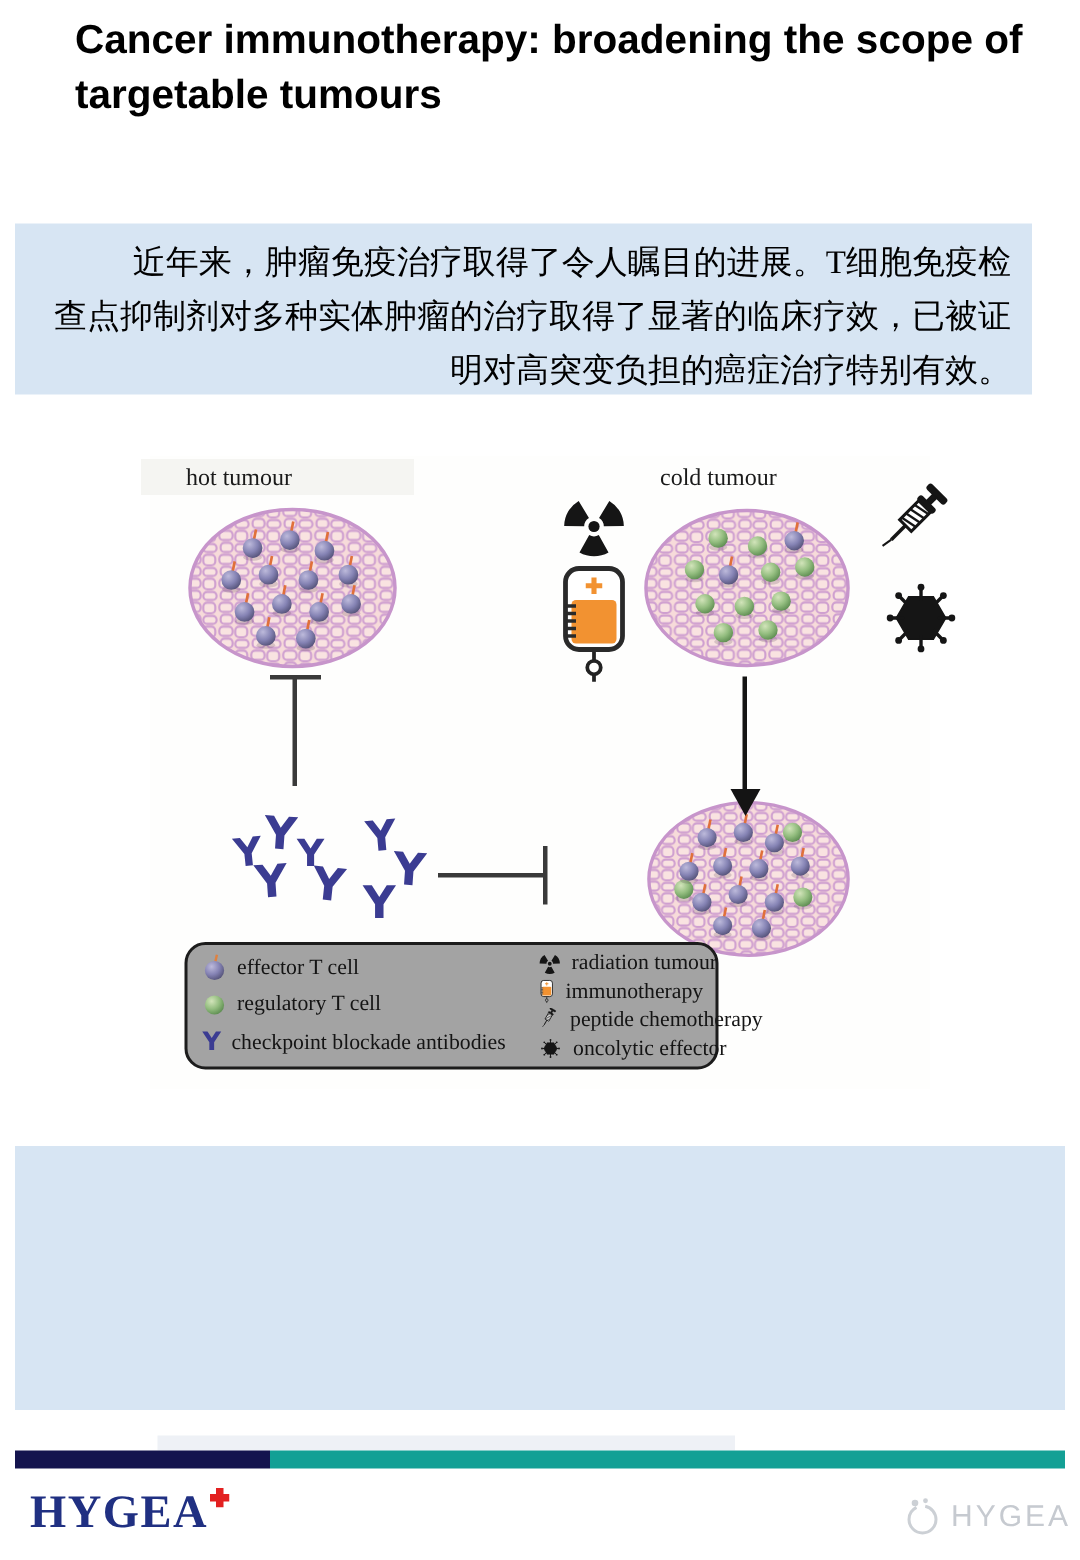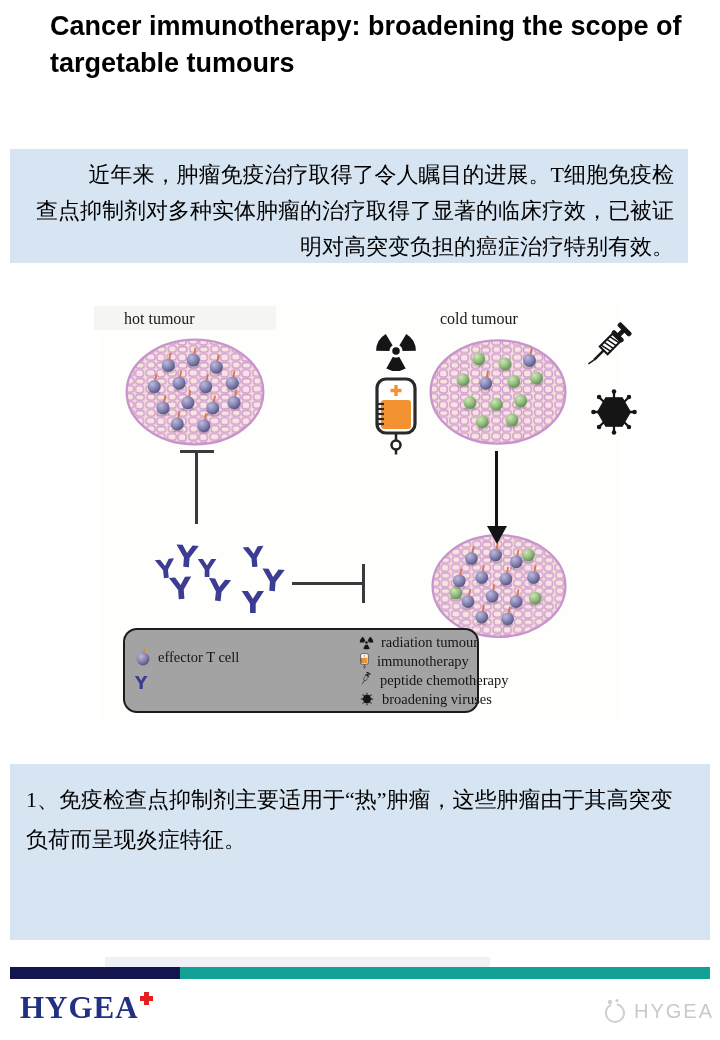--- a/index.html
+++ b/index.html
@@ -309,21 +309,28 @@
     <div class="legend">
       <div class="leg-col leg-left">
         <div class="leg-item">
           <svg class="leg-ic" width="16" height="18" viewBox="0 0 16 18">
             <path d="M8.6,5 L9.6,0.5" stroke="#e0813f" stroke-width="1.6" fill="none"></path>
             <circle cx="8" cy="11" r="6.4" fill="url(#gradPurple)"></circle>
           </svg>
           <span>effector T cell</span>
         </div>
         <div class="leg-item">
+          <svg class="leg-ic" width="16" height="16" viewBox="0 0 16 16">
+            <circle cx="8" cy="8" r="6.4" fill="url(#gradGreen)"></circle>
+          </svg>
+          <span>regulatory T cell</span>
+        </div>
+        <div class="leg-item">
           <span class="leg-y">Y</span>
+          <span>checkpoint blockade antibodies</span>
         </div>
       </div>
       <div class="leg-col leg-right">
         <div class="leg-item">
           <svg class="leg-ic" width="15" height="15" viewBox="-20 -20 40 40">
               <use href="#g-rad"></use>
             </svg>
           <span>radiation tumour</span>
         </div>
         <div class="leg-item">
@@ -335,28 +342,27 @@
         <div class="leg-item">
           <svg class="leg-ic" width="14" height="17" viewBox="0 0 20 24">
               <use href="#g-syr" transform="translate(14,1) rotate(30) scale(0.38)"></use>
             </svg>
           <span>peptide chemotherapy</span>
         </div>
         <div class="leg-item">
           <svg class="leg-ic" width="16" height="16" viewBox="-24 -24 48 48">
               <use href="#g-vir" transform="scale(0.85)"></use>
             </svg>
-          <span>broadening viruses</span>
+          <span>oncolytic effector</span>
         </div>
       </div>
     </div>
   </div>
 
   <div class="summary-box">
-    <p>1、免疫检查点抑制剂主要适用于“热”肿瘤，这些肿瘤由于其高突变负荷而呈现炎症特征。</p>
   </div>
 
   <div class="footer-strip-light"></div>
   <div class="footer-bar-navy"></div>
   <div class="footer-bar-teal"></div>
 
   <div class="brand">
     <span>HYGEA</span><span class="cross"><svg width="13" height="13" viewBox="0 0 13 13">
           <rect x="4" y="0" width="5" height="13" fill="#e32020"></rect>
           <rect x="0" y="4" width="13" height="5" fill="#e32020"></rect>

